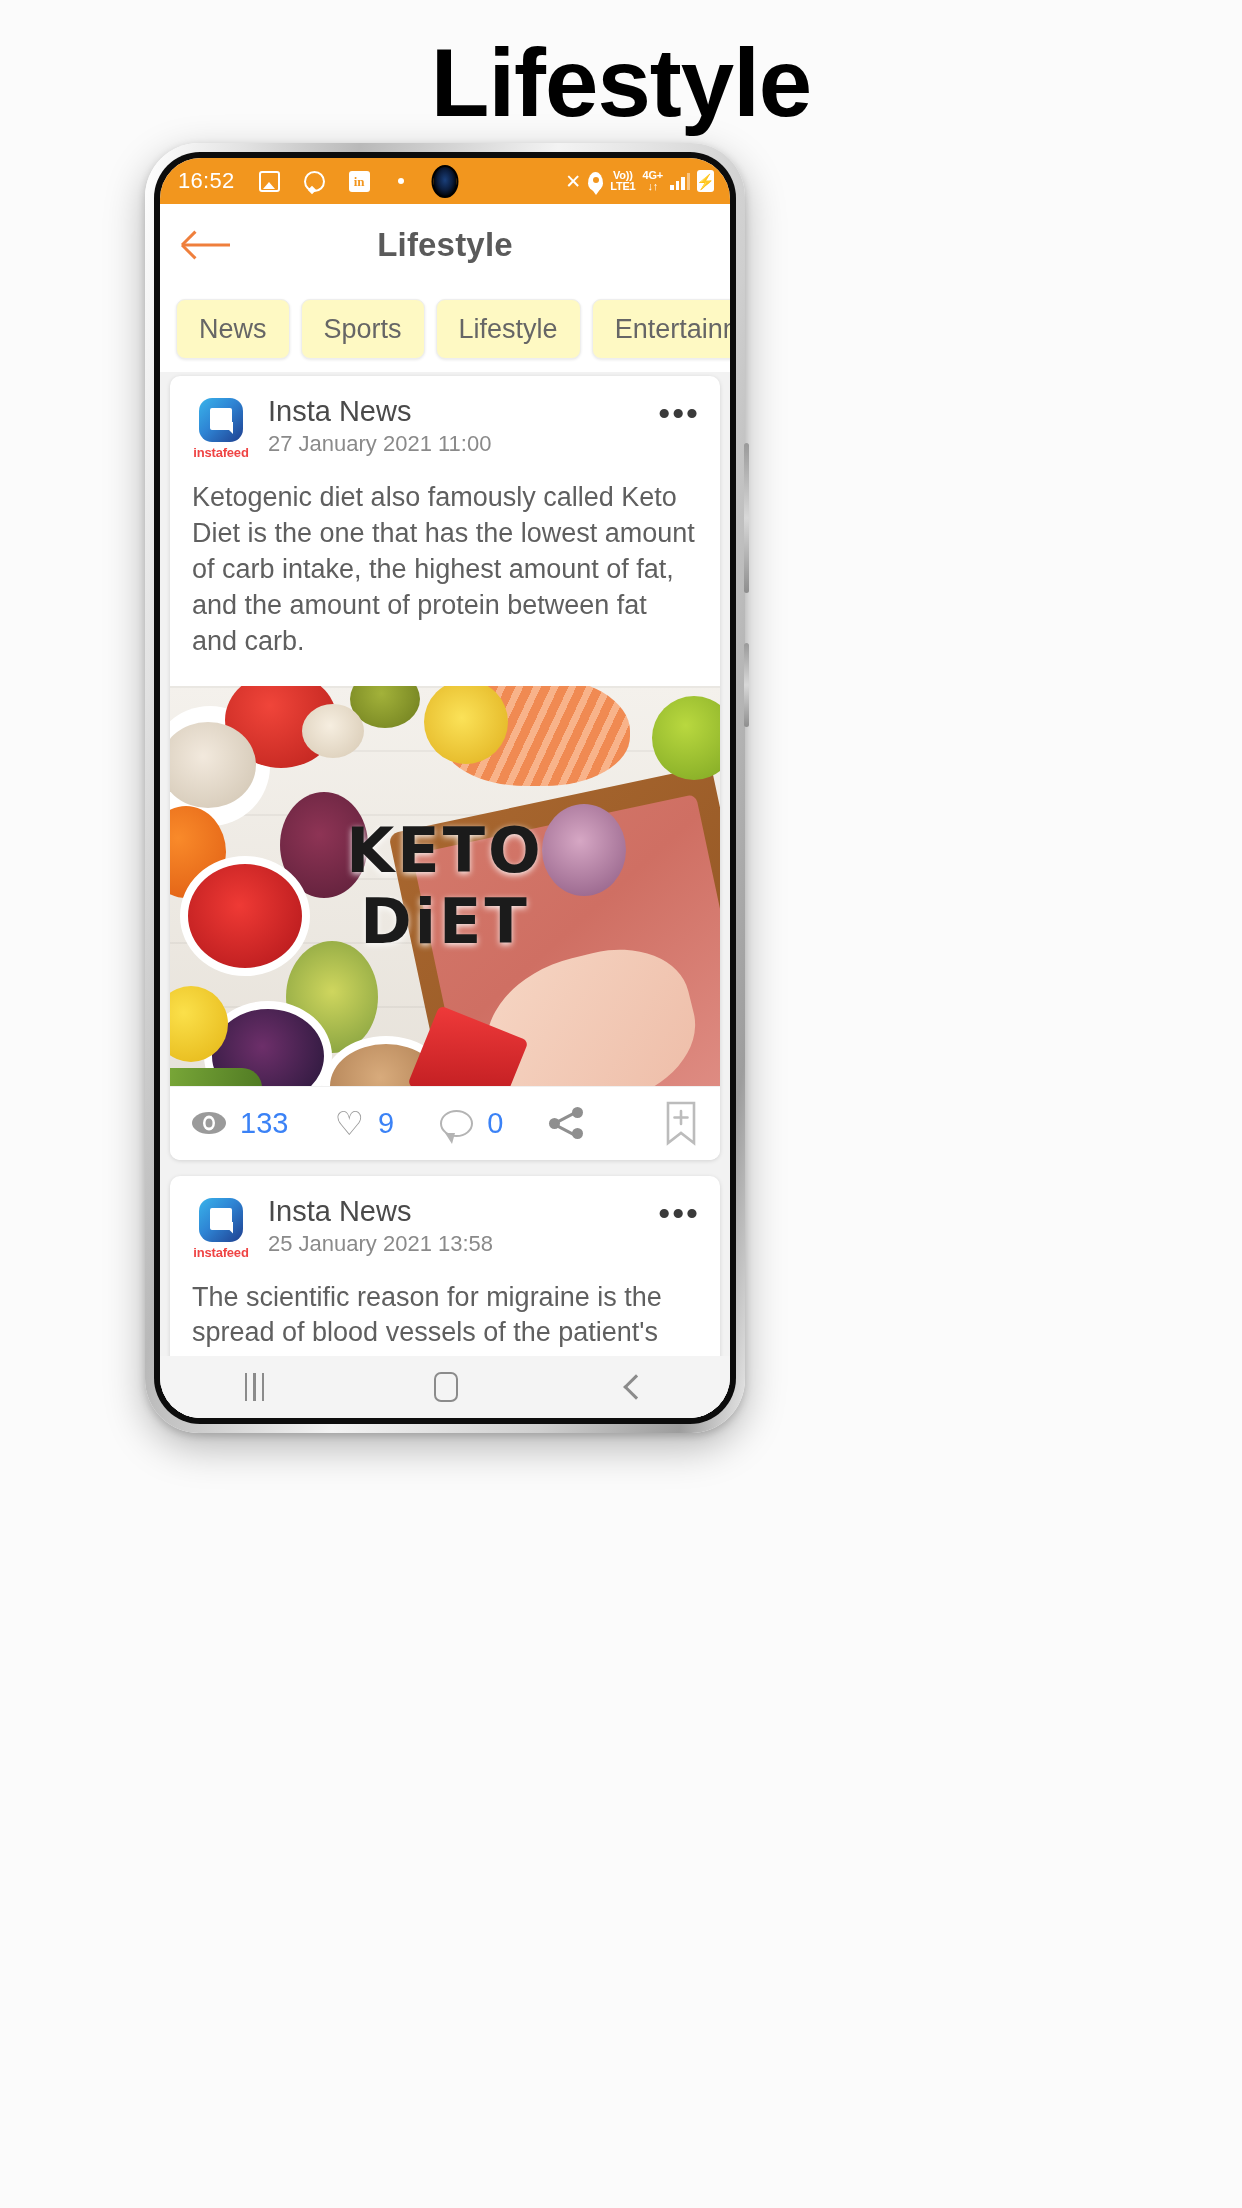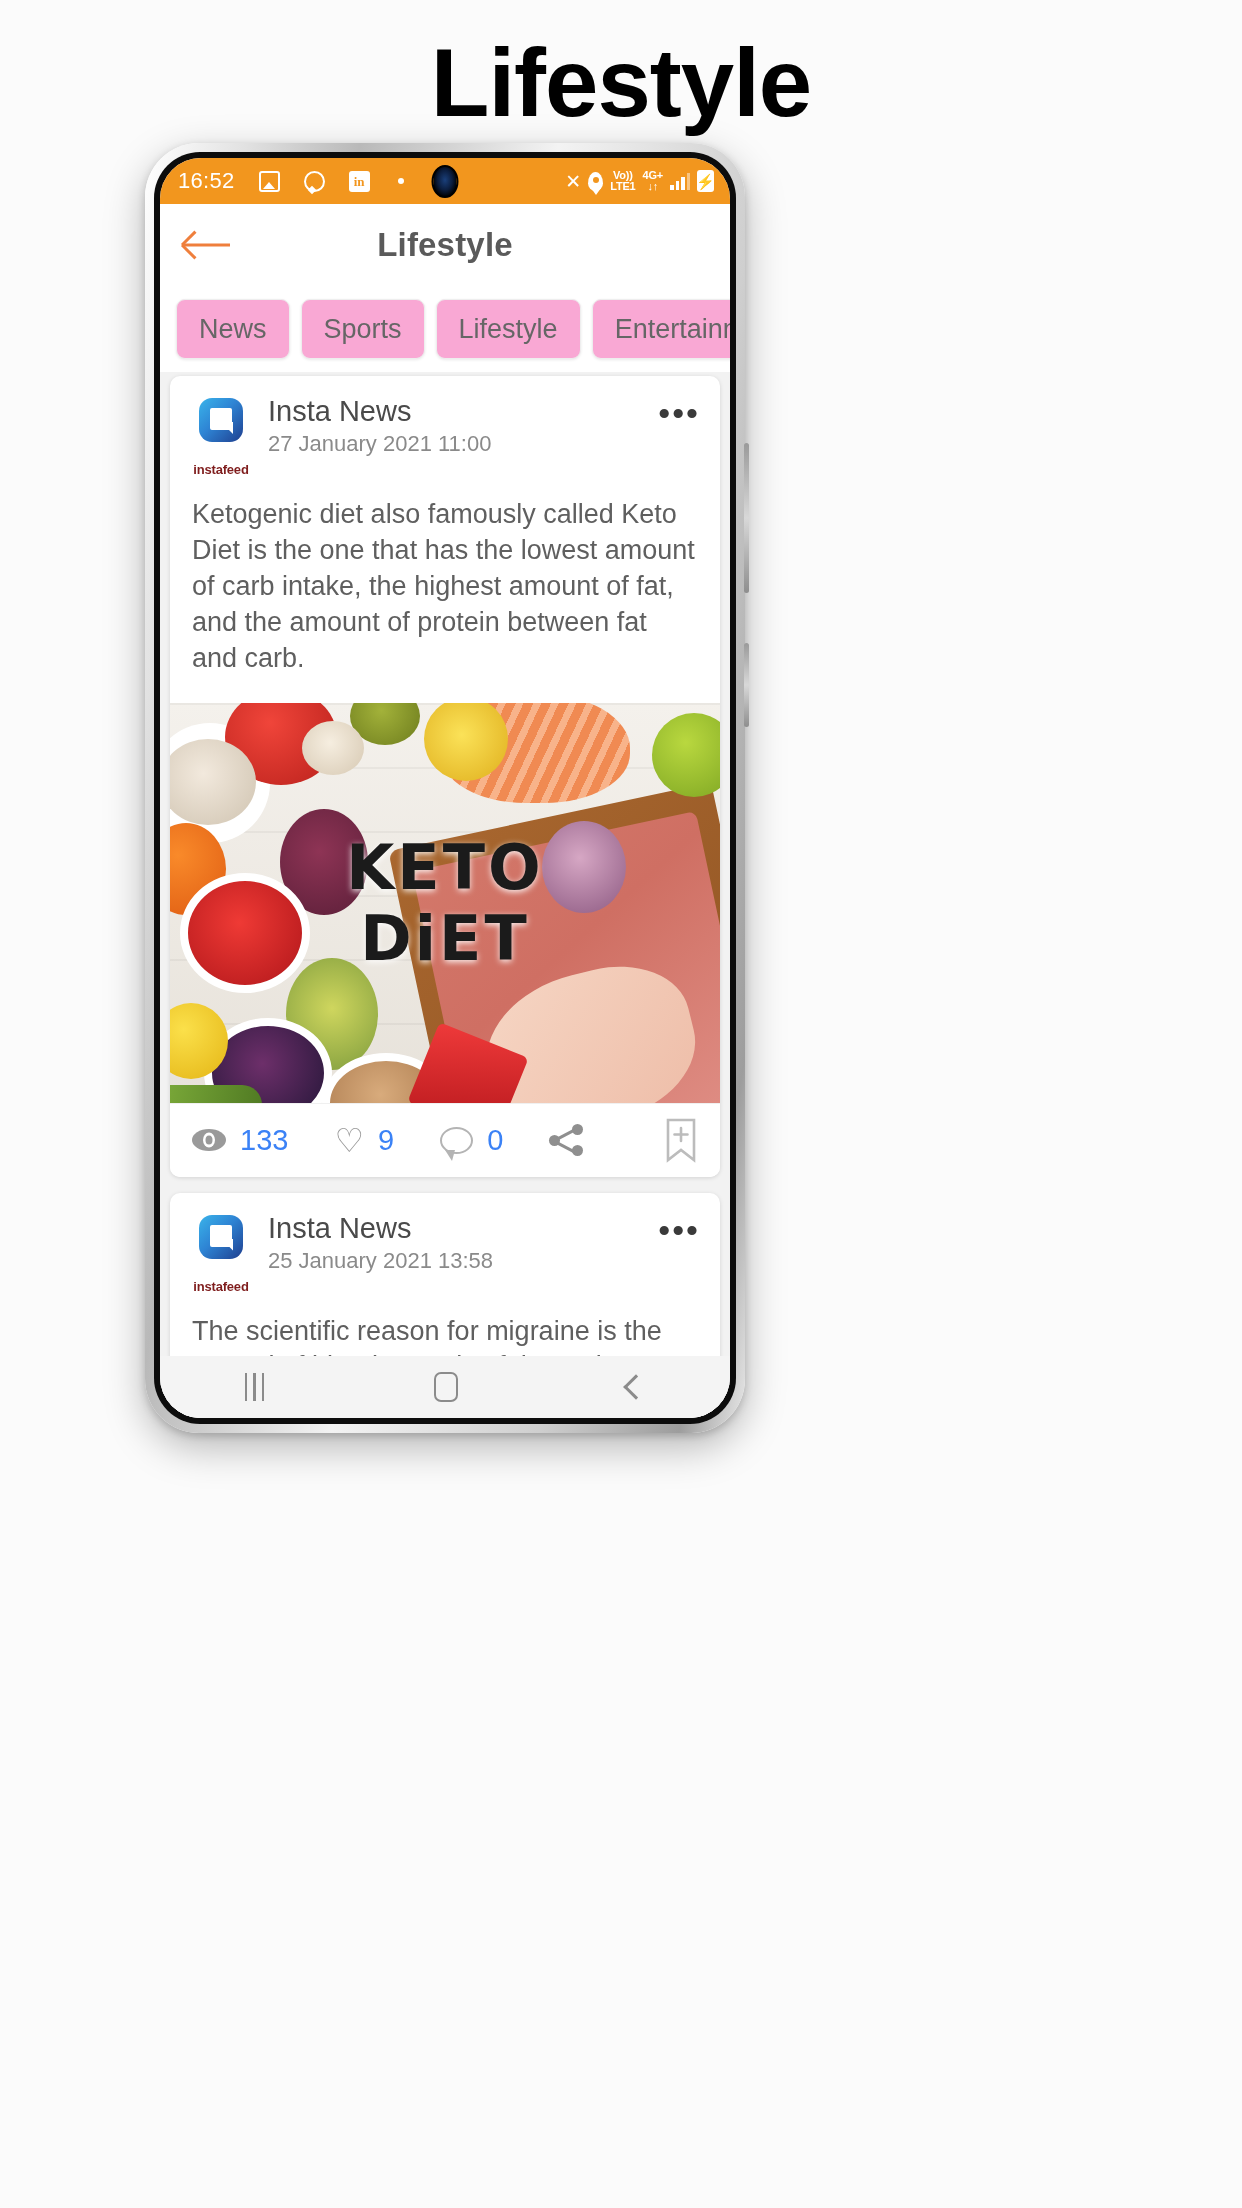--- a/index.html
+++ b/index.html
@@ -105,21 +105,21 @@
   .appbar-title {
     position:absolute; left:0; width:100%; text-align:center;
     font-size: 33px; font-weight: bold; color:#5a5a5a; letter-spacing:.2px;
   }
 
   
   .tabs-wrap { height: 86px; background:#fff; display:flex; align-items:center; padding-left:16px; overflow:hidden; }
   .tab {
     flex:0 0 auto; height:60px; display:flex;align-items:center;justify-content:center;
     padding:0 22px; margin-right:11px;
-    background:#f9a8d4; border:1px solid #eeeeee; border-radius:9px;
+    background:#fef9c3; border:1px solid #eeeeee; border-radius:9px;
     box-shadow: 0 1px 3px rgba(0,0,0,.09);
     font-size:27px; color:#666; white-space:nowrap;
   }
 
   
   .feed { background:#f2f2f2; height: 1260px; padding: 4px 10px 0 10px; }
   .card {
     background:#fff; border-radius:10px; margin-bottom:16px;
     box-shadow: 0 1px 4px rgba(0,0,0,.13);
     overflow: hidden;
@@ -132,21 +132,21 @@
     border-radius: 13px;
   }
   .logo-mark::after{
     content:""; position:absolute; left:11px; top:10px; width:22px;height:22px;
     background:#fff; border-radius:2px 2px 2px 2px;
   }
   .logo-mark::before{
     content:""; position:absolute; left:22px; top:24px; width:12px;height:12px;
     background:#fff; clip-path: polygon(0 0,100% 0,100% 100%); z-index:2;
   }
-  .logo-word { font-size:13px; font-weight:bold; color:#7f1d1d; margin-top:20px; letter-spacing:-.2px;}
+  .logo-word { font-size:13px; font-weight:bold; color:#ef4444; margin-top:3px; letter-spacing:-.2px;}
   .head-text { flex:1 1 auto; padding-left:16px; }
   .src-name { font-size:29px; color:#4a4a4a; font-weight:500; line-height:1.18;}
   .src-date { font-size:22px; color:#8a8a8a; margin-top:3px; }
   .more-dots { flex:0 0 auto; color:#3a3a3a; font-size:34px; letter-spacing:2px; line-height:.7; padding-top:8px; cursor:pointer;}
   .card-body {
     padding: 10px 22px 26px 22px;
     font-size: 27px; line-height: 1.33; color:#5f5f5f;
   }
 
   

